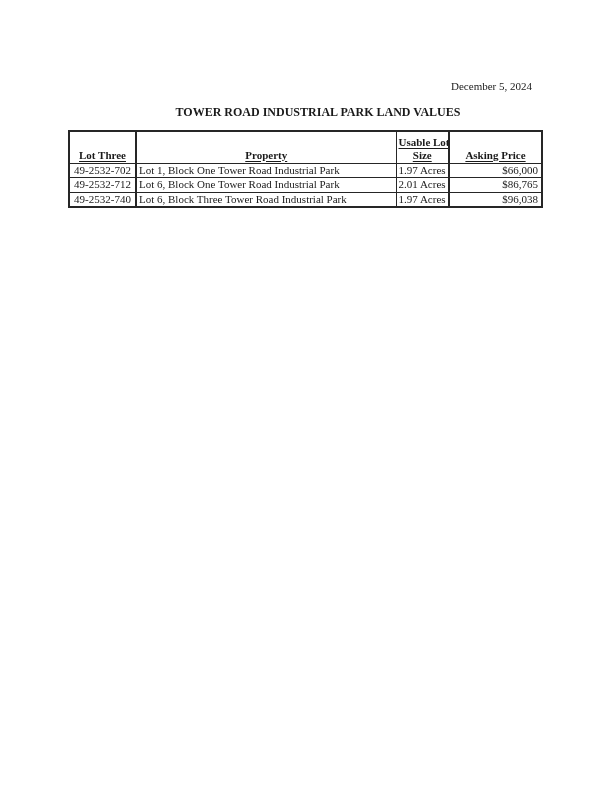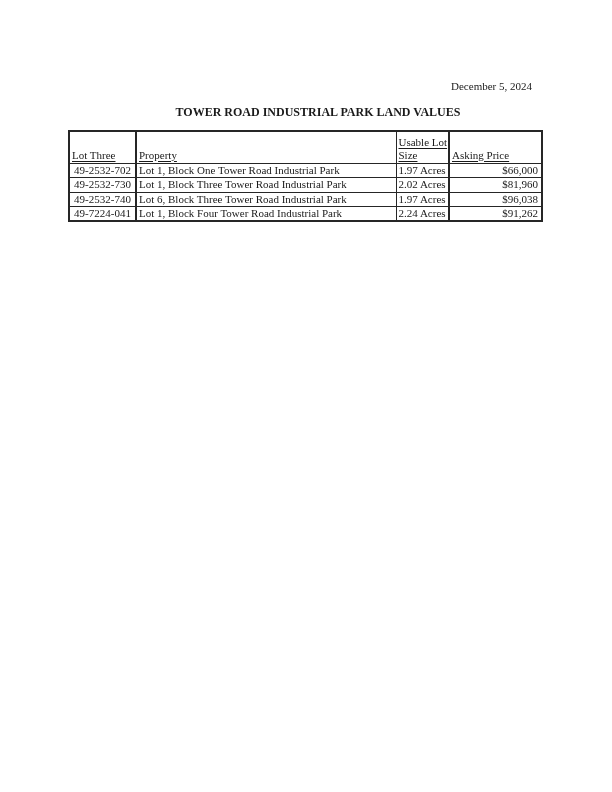--- a/index.html
+++ b/index.html
@@ -47,23 +47,23 @@
   .land-table th, .land-table td {
     border: 1px solid var(--border);
     padding: 0 2px;
     overflow: hidden;
     white-space: nowrap;
     line-height: 13px;
   }
   .land-table thead tr { height: 32px; }
   .land-table tbody tr { height: 14.5px; padding-left: 28px; }
   .land-table th {
-    font-weight: normal;
+    font-weight: bold;
     vertical-align: bottom;
-    text-align: left;
+    text-align: center;
     text-decoration: underline;
     text-underline-offset: 2px;
     padding-bottom: 1px;
   }
   .land-table th.no-u { text-decoration: none; }
   .land-table th.no-u .u { text-decoration: underline; text-underline-offset: 2px; }
   
   .land-table .c-lot  { border-right-width: 2px; }
   .land-table .c-size { border-right-width: 2px; }
   td.c-lot   { text-align: center; }
@@ -99,33 +99,27 @@
       </tr>
     </thead>
     <tbody>
       <tr>
         <td class="c-lot">49-2532-702</td>
         <td class="c-prop">Lot 1, Block One Tower Road Industrial Park</td>
         <td class="c-size">1.97 Acres</td>
         <td class="c-price">$66,000</td>
       </tr>
       <tr>
-        <td class="c-lot">49-2532-730</td>
-        <td class="c-prop">Lot 1, Block Three Tower Road Industrial Park</td>
-        <td class="c-size">2.02 Acres</td>
-        <td class="c-price">$81,960</td>
+        <td class="c-lot">49-2532-712</td>
+        <td class="c-prop">Lot 6, Block One Tower Road Industrial Park</td>
+        <td class="c-size">2.01 Acres</td>
+        <td class="c-price">$86,765</td>
       </tr>
       <tr>
         <td class="c-lot">49-2532-740</td>
         <td class="c-prop">Lot 6, Block Three Tower Road Industrial Park</td>
         <td class="c-size">1.97 Acres</td>
         <td class="c-price">$96,038</td>
       </tr>
-      <tr>
-        <td class="c-lot">49-7224-041</td>
-        <td class="c-prop">Lot 1, Block Four Tower Road Industrial Park</td>
-        <td class="c-size">2.24 Acres</td>
-        <td class="c-price">$91,262</td>
-      </tr>
     </tbody>
   </table>
 
 </div>
 
 </body></html>

